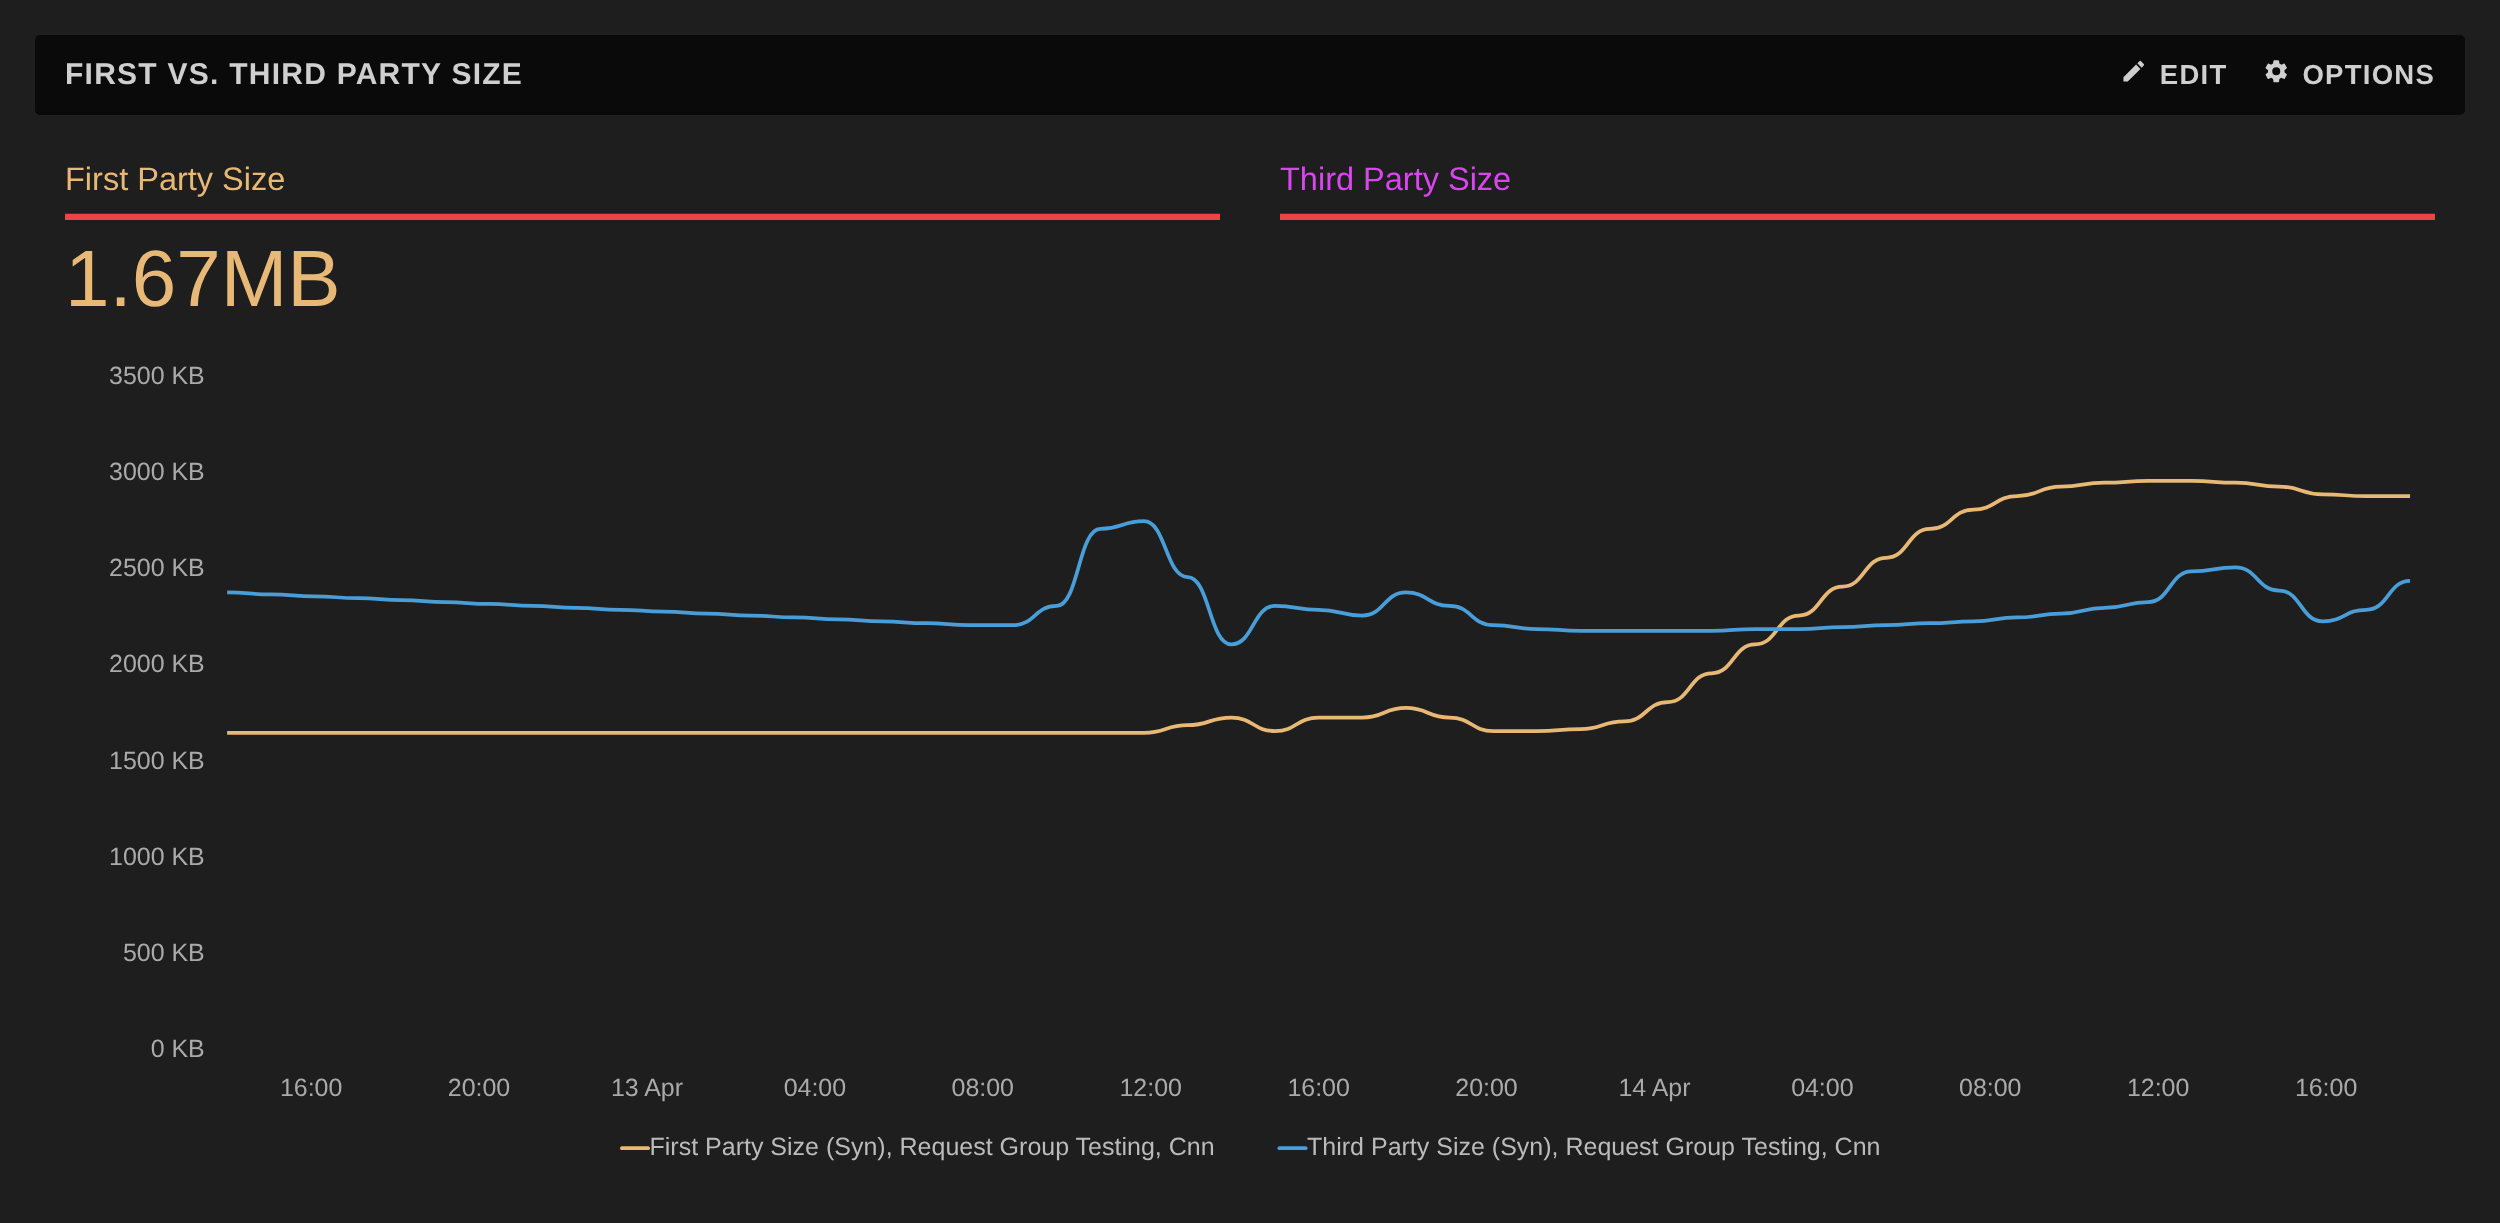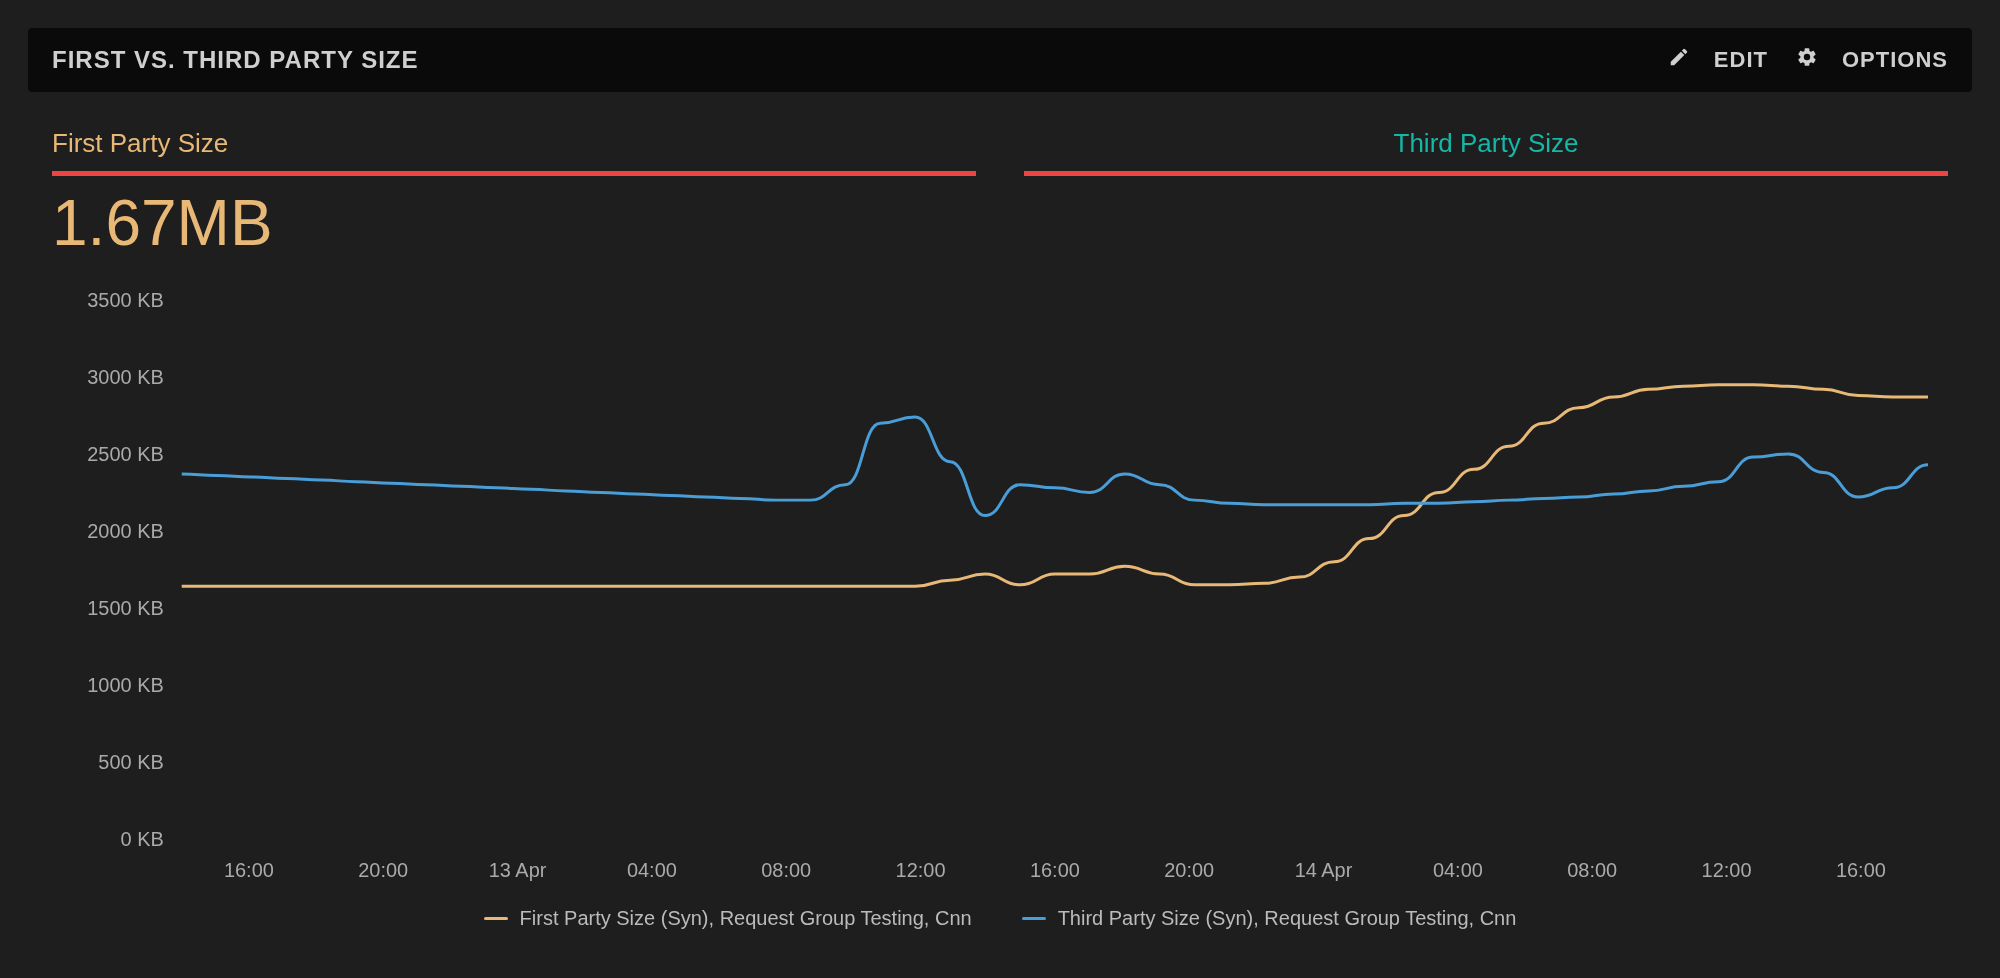--- a/index.html
+++ b/index.html
@@ -24,21 +24,21 @@
     letter-spacing: 1px;
     color: #cfcfcf;
   }
   .panel-actions {
     display: flex;
     gap: 28px;
   }
   .action-btn {
     display: flex;
     align-items: center;
-    gap: 24px;
+    gap: 10px;
     color: #cfcfcf;
     font-size: 22px;
     font-weight: 700;
     letter-spacing: 1px;
     cursor: pointer;
     background: none;
     border: none;
   }
   .action-btn svg { width: 22px; height: 22px; fill: #cfcfcf; }
   .metrics-row {
@@ -56,40 +56,39 @@
     border-bottom: 5px solid #ef4444;
     margin-bottom: 10px;
   }
   .metric-value {
     font-size: 64px;
     font-weight: 400;
     letter-spacing: 0px;
   }
   .first-party .metric-label { color: #e8b877; }
   .first-party .metric-value { color: #e8b877; }
-  .third-party .metric-label { color: #14b8a6; text-align: center; }
+  .third-party .metric-label { color: #d946ef; }
   .third-party .metric-value { color: #4a9ed8; }
   .chart-area {
     position: relative;
     padding: 20px 24px 0 24px;
   }
   .chart-svg { display: block; width: 100%; }
   .series-line { fill: none; stroke-width: 3; }
   .series-first { stroke: #e8b877; }
   .series-third { stroke: #4a9ed8; }
   .legend {
     display: flex;
     justify-content: center;
     gap: 50px;
     padding: 18px 0 6px 0;
   }
   .legend-item {
     display: flex;
     align-items: center;
-    gap: 12px;
     color: #bbb;
     font-size: 20px;
   }
   .legend-swatch {
     width: 24px;
     height: 3px;
     border-radius: 2px;
   }
   .legend-swatch.first { background: #e8b877; }
   .legend-swatch.third { background: #4a9ed8; }

